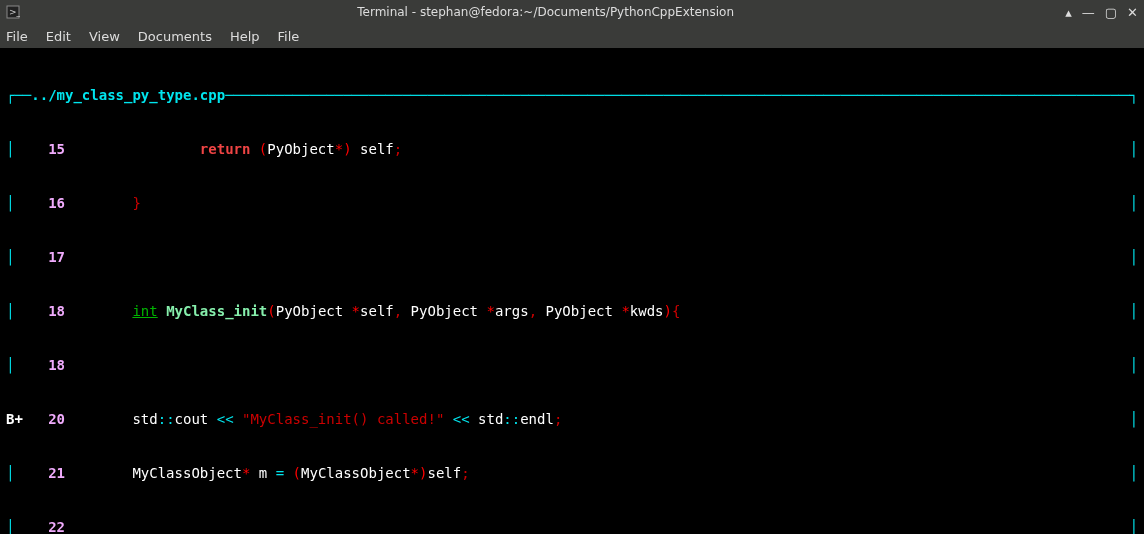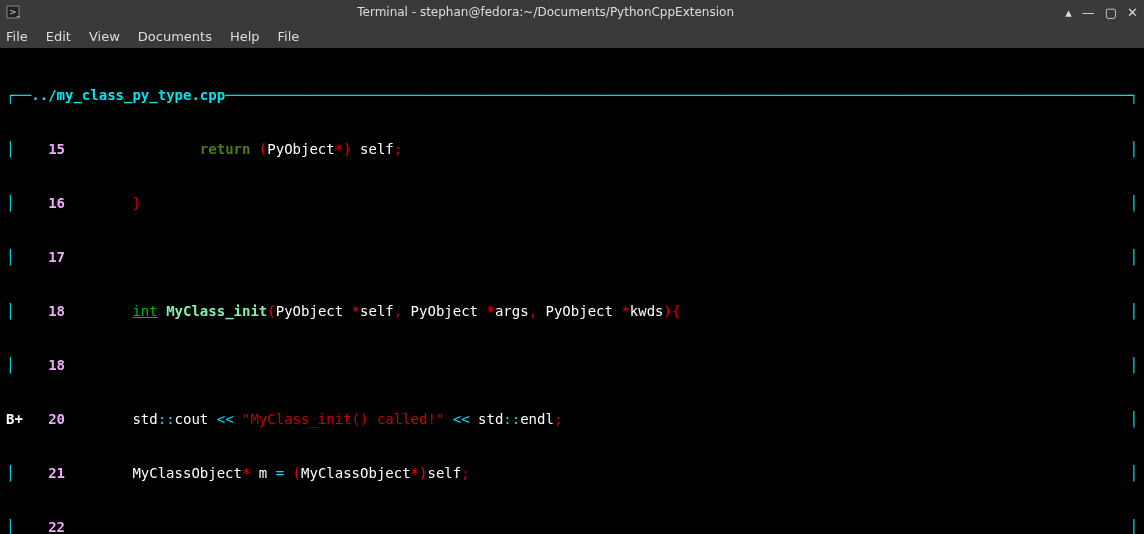--- a/index.html
+++ b/index.html
@@ -44,21 +44,21 @@
   line-height: 18px;
   white-space: pre;
 }
 .cyan-border-top { color: #00e5ee; font-weight: bold; }
 .cyan-side { color: #00e5ee; font-weight: bold; }
 .code-row { display: flex; }
 .gutter-bp { width: 2ch; color: #fff; }
 .gutter-ln { width: 4ch; text-align: right; color: #f0abfc; font-weight: bold; }
 .gutter-sep { width: 8ch; }
 .cyan-right { color: #00e5ee; font-weight: bold; }
-.tok-kw { color: #4d7c0f; font-weight: bold; }
+.tok-kw { color: #ef4444; font-weight: bold; }
 .tok-type { color: #00b300; text-decoration: underline; }
 .tok-fn { color: #86efac; font-weight: bold; }
 .tok-op { color: #00e5ee; }
 .tok-punct { color: #cc0000; }
 .tok-paren { color: #ff0000; }
 .tok-str { color: #cc0000; }
 .tok-white { color: #fff; }
 .code-content { flex: 1; }
 .row-flex { display: flex; }
 </style>

